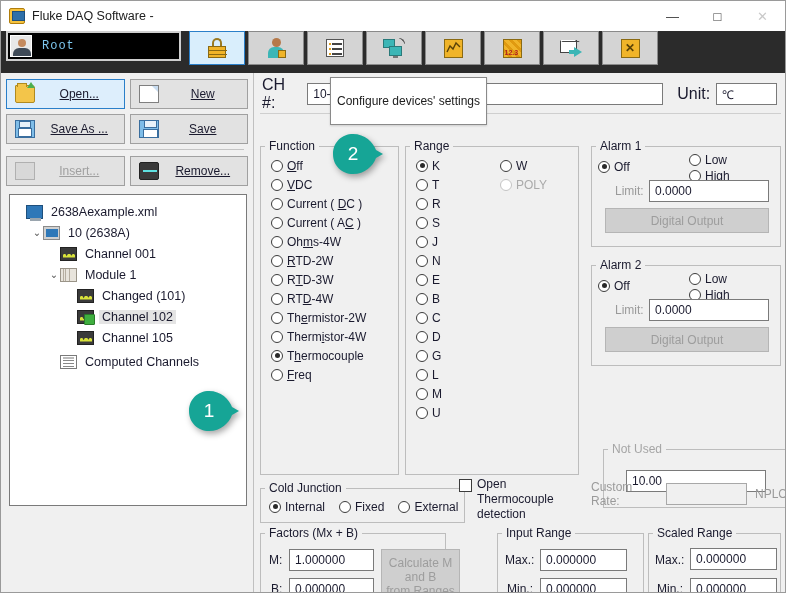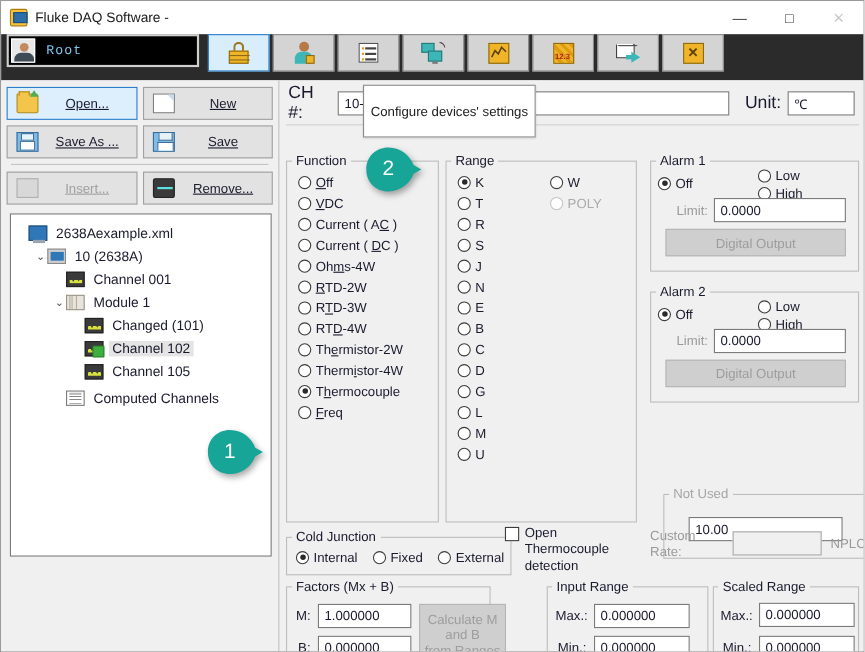--- a/index.html
+++ b/index.html
@@ -403,25 +403,25 @@
             <div class="radio">
               <span class="rdot"></span>
               <span><u>O</u>ff</span>
             </div>
             <div class="radio">
               <span class="rdot"></span>
               <span><u>V</u>DC</span>
             </div>
             <div class="radio">
               <span class="rdot"></span>
+              <span>Current ( <u>D</u>C )</span>
+            </div>
+            <div class="radio">
+              <span class="rdot"></span>
               <span>Current ( A<u>C</u> )</span>
-            </div>
-            <div class="radio">
-              <span class="rdot"></span>
-              <span>Current ( <u>D</u>C )</span>
             </div>
             <div class="radio">
               <span class="rdot"></span>
               <span>Oh<u>m</u>s-4W</span>
             </div>
             <div class="radio">
               <span class="rdot"></span>
               <span><u>R</u>TD-2W</span>
             </div>
             <div class="radio">

